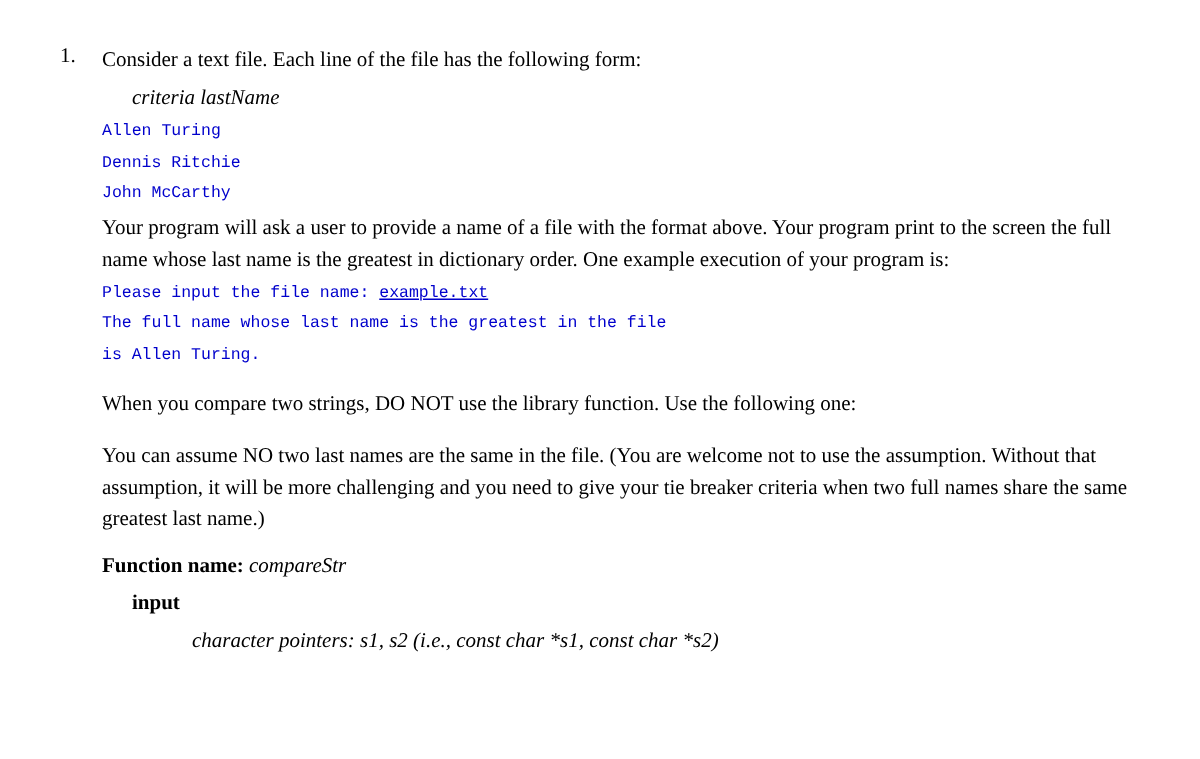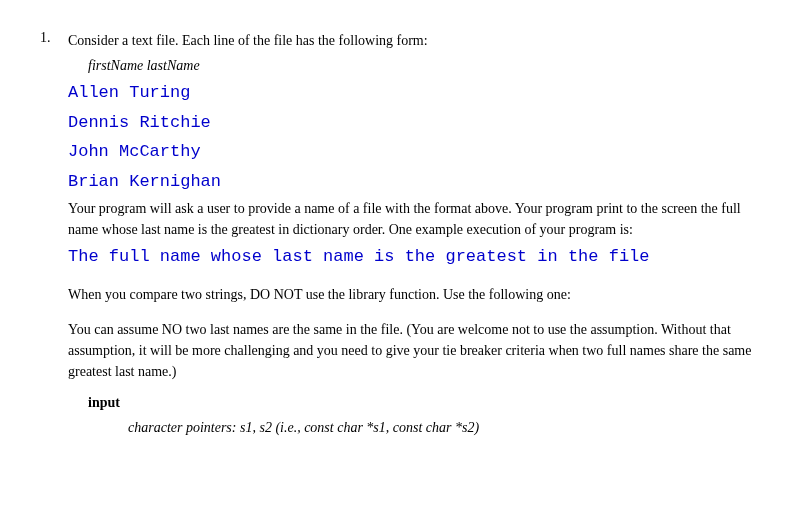--- a/index.html
+++ b/index.html
@@ -38,21 +38,21 @@
       margin-left: 20px;
       margin-bottom: 4px;
     }
     .code-text {
       font-family: "Courier New", Courier, monospace;
       font-size: 13px;
     }
     .blue-code {
       color: #0000cc;
       font-family: "Courier New", Courier, monospace;
-      font-size: 17px;
+      font-size: 11px;
     }
     .section-break {
       margin-top: 14px;
     }
     .function-section {
       margin-top: 10px;
     }
     .indent-1 {
       margin-left: 20px;
     }
@@ -66,36 +66,42 @@
   </style>
 </head>
 <body>
 
 <div class="question-container">
   <div class="question-number">1.</div>
   <div class="question-body">
 
     <p>Consider a text file. Each line of the file has the following form:</p>
 
-    <p class="italic-line">firstName lastName</p>
+    <p class="italic-line">criteria lastName</p>
 
 
     <p class="blue-code">Allen  Turing</p>
     <p class="blue-code">Dennis  Ritchie</p>
     <p class="blue-code">John  McCarthy</p>
-    <p class="blue-code">Brian  Kernighan</p>
 
     <p>Your program will ask a user to provide a name of a file with the format above. Your program print to the screen the full name whose last name is the greatest in dictionary order. One example execution of your program is:</p>
 
+    <p class="blue-code">
+      <span>Please input the file name: </span><span style="text-decoration: underline;">example.txt</span>
+    </p>
     <p class="blue-code">The full name whose last name is the greatest in the file</p>
+    <p class="blue-code">is Allen Turing.</p>
 
     <p class="section-break">When you compare two strings, DO NOT use the library function. Use the following one:</p>
 
     <p class="section-break">You can assume NO two last names are the same in the file. (You are welcome not to use the assumption. Without that assumption, it will be more challenging and you need to give your tie breaker criteria when two full names share the same greatest last name.)</p>
 
     <div class="function-section">
+      <p>
+        <span class="bold">Function name: </span><span style="font-style:italic;">compareStr</span>
+      </p>
       <p class="indent-1 bold">input</p>
       <p class="indent-2">character pointers: s1, s2 (i.e., const char *s1, const char *s2)</p>
 
     </div>
 
   </div>
 </div>
 
 </body></html>

